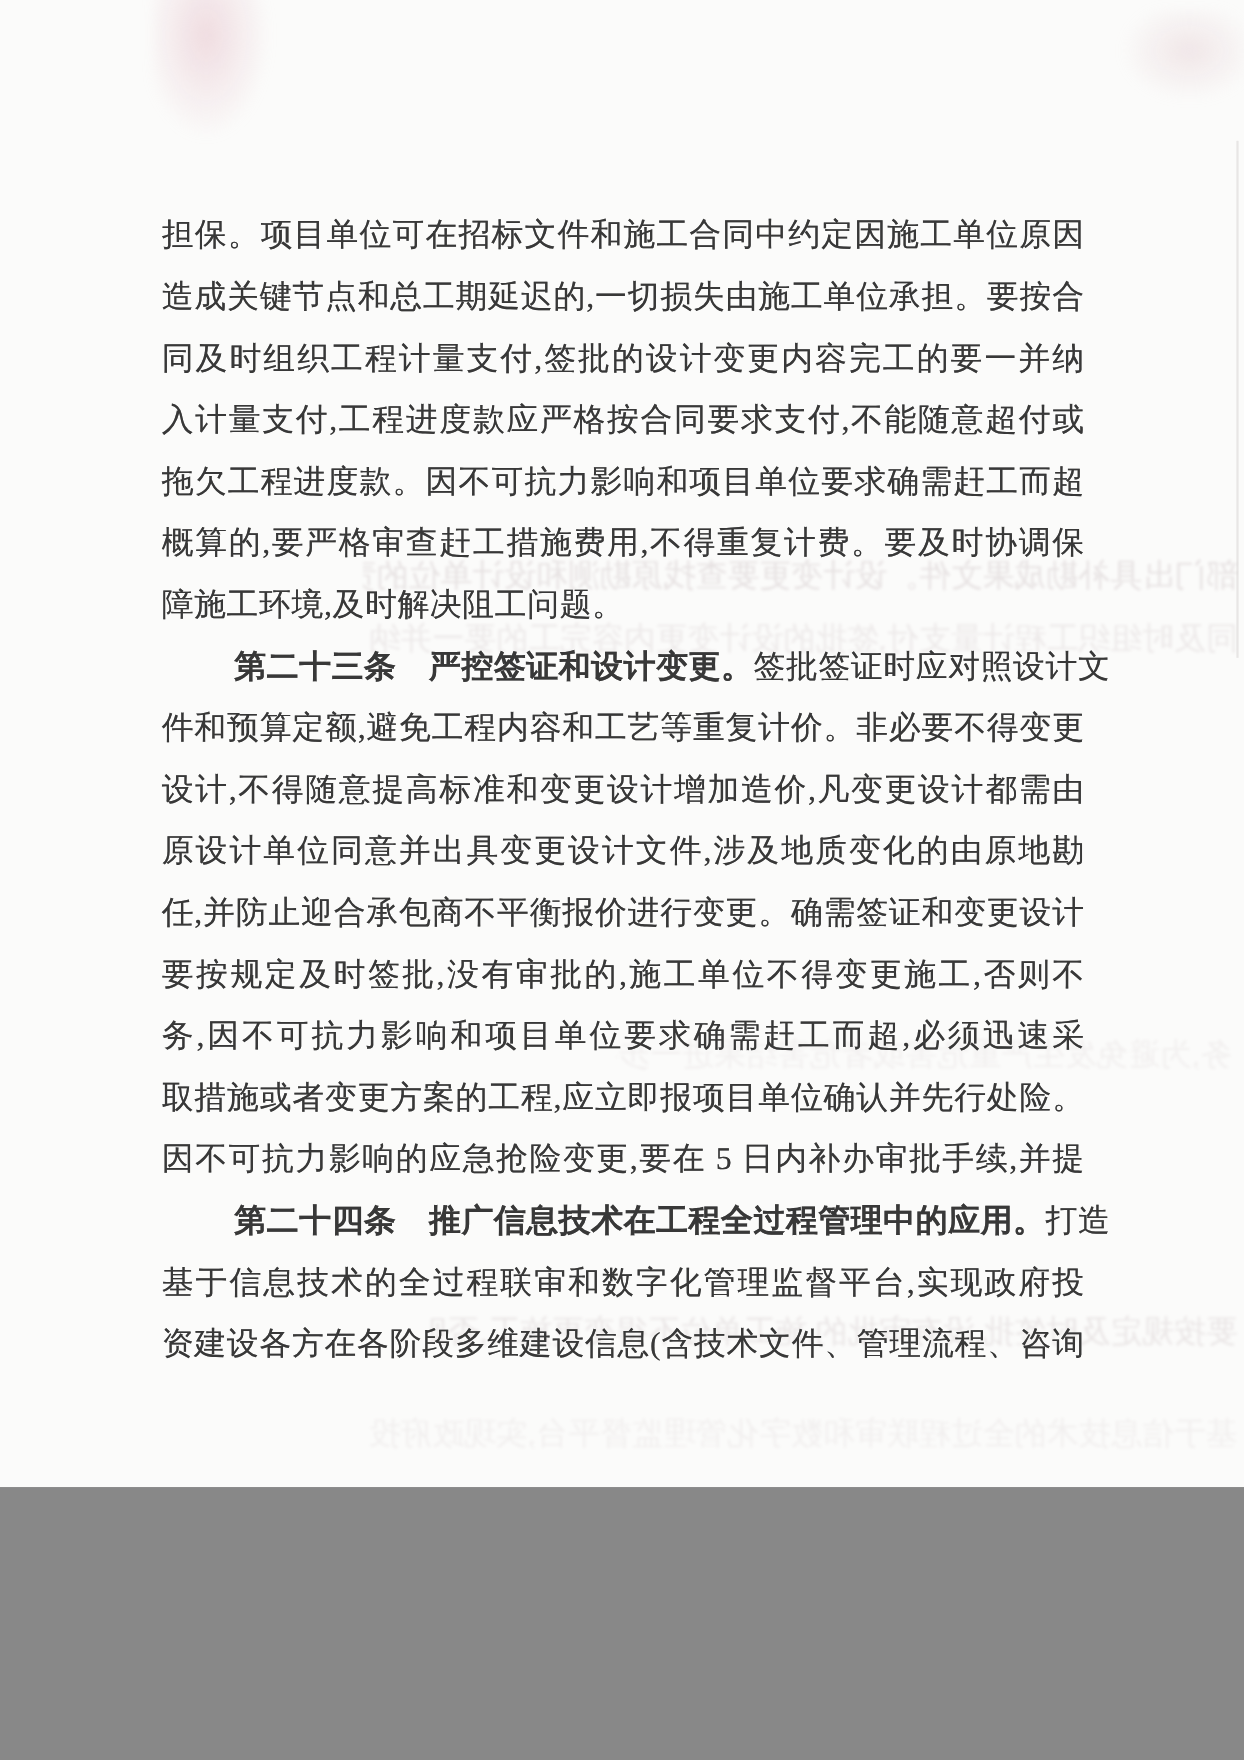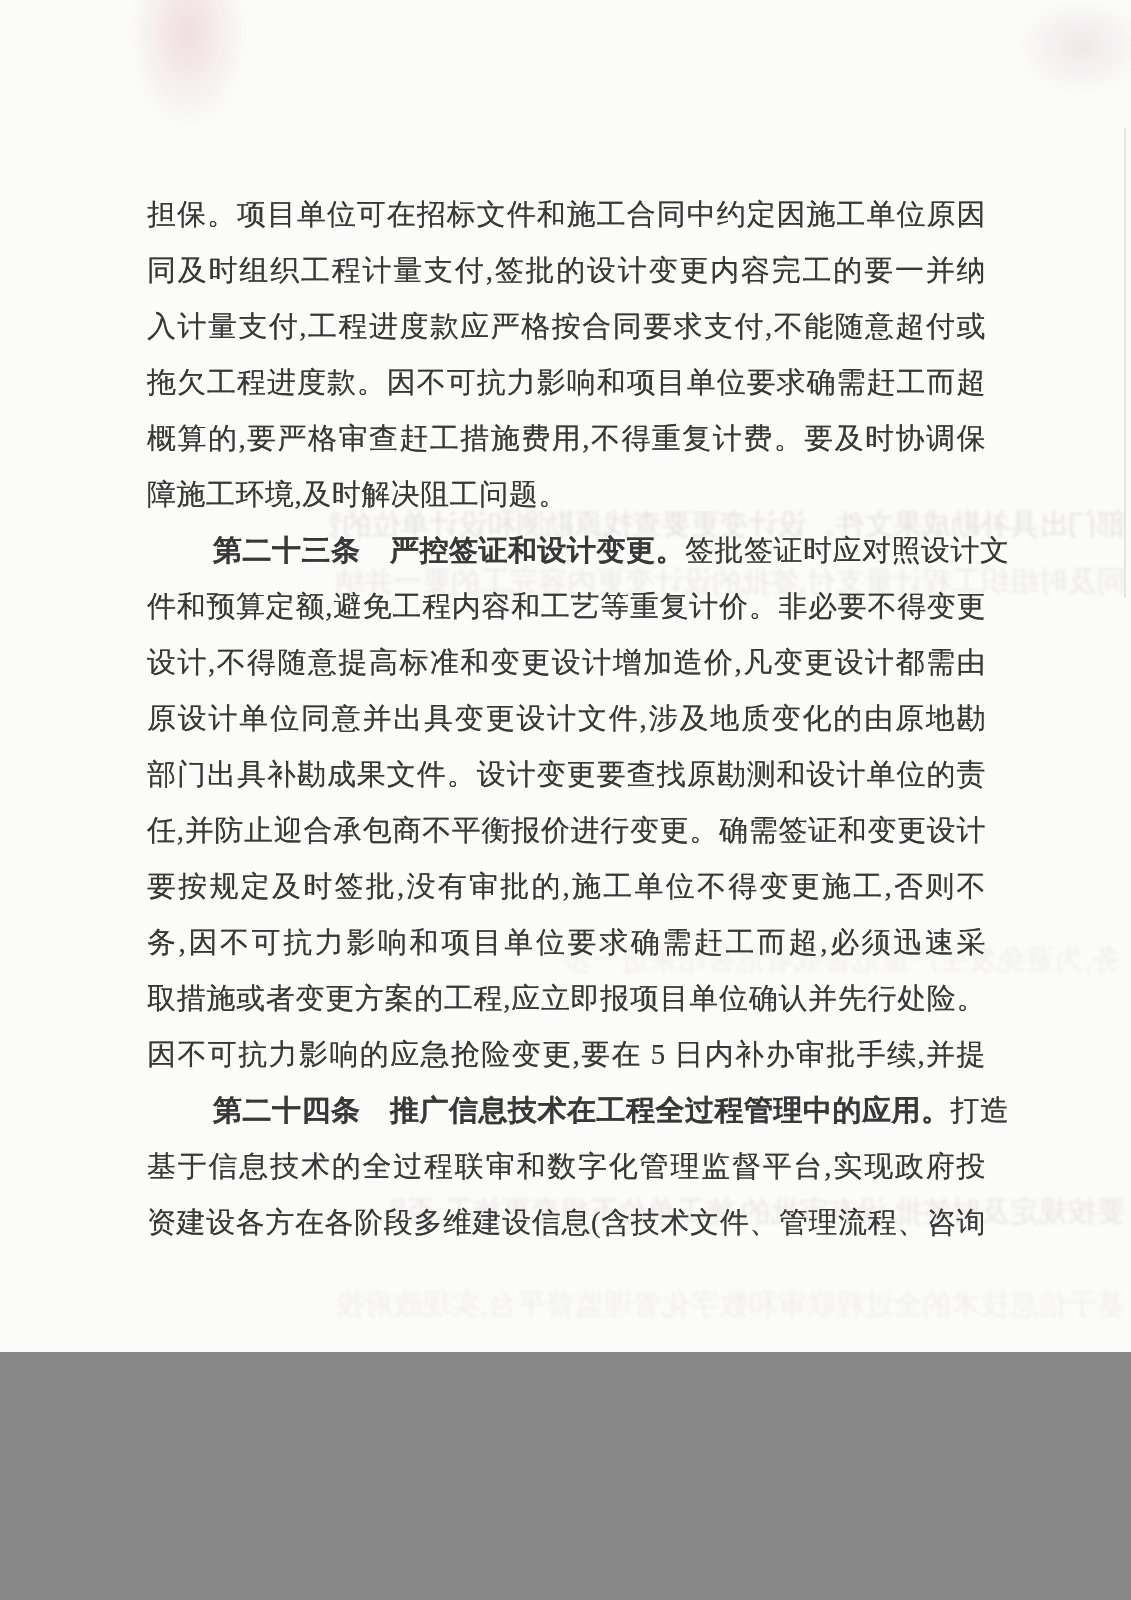--- a/index.html
+++ b/index.html
@@ -121,33 +121,33 @@
   <div class="bottom-streaks"></div>
 
   <div class="ghost ghost-1" aria-hidden="true">部门出具补勘成果文件。设计变更要查找原勘测和设计单位的责</div>
   <div class="ghost ghost-2" aria-hidden="true">同及时组织工程计量支付,签批的设计变更内容完工的要一并纳</div>
   <div class="ghost ghost-3" aria-hidden="true">务,为避免发生严重危害或者危害结果进一步扩大,必须迅速采</div>
   <div class="ghost ghost-4" aria-hidden="true">要按规定及时签批,没有审批的,施工单位不得变更施工,否则不</div>
   <div class="ghost ghost-5" aria-hidden="true">基于信息技术的全过程联审和数字化管理监督平台,实现政府投</div>
 
   <div class="text-block">
     <div class="line">担保。项目单位可在招标文件和施工合同中约定因施工单位原因</div>
+    <div class="line">造成关键节点和总工期延迟的,一切损失由施工单位承担。要按合</div>
     <div class="line">同及时组织工程计量支付,签批的设计变更内容完工的要一并纳</div>
     <div class="line">入计量支付,工程进度款应严格按合同要求支付,不能随意超付或</div>
     <div class="line">拖欠工程进度款。因不可抗力影响和项目单位要求确需赶工而超</div>
     <div class="line">概算的,要严格审查赶工措施费用,不得重复计费。要及时协调保</div>
     <div class="line line--end">障施工环境,及时解决阻工问题。</div>
 
     <div class="line line--indent">
       <span class="heading-bold">第二十三条　严控签证和设计变更。</span><span>签批签证时应对照设计文</span>
     </div>
     <div class="line">件和预算定额,避免工程内容和工艺等重复计价。非必要不得变更</div>
     <div class="line">设计,不得随意提高标准和变更设计增加造价,凡变更设计都需由</div>
     <div class="line">原设计单位同意并出具变更设计文件,涉及地质变化的由原地勘</div>
-    <div class="line">部门出具补勘成果文件。设计变更要查找原勘测和设计单位的责</div>
     <div class="line">任,并防止迎合承包商不平衡报价进行变更。确需签证和变更设计</div>
     <div class="line">要按规定及时签批,没有审批的,施工单位不得变更施工,否则不</div>
     <div class="line">务,因不可抗力影响和项目单位要求确需赶工而超,必须迅速采</div>
     <div class="line">取措施或者变更方案的工程,应立即报项目单位确认并先行处险。</div>
     <div class="line">因不可抗力影响的应急抢险变更,要在 5 日内补办审批手续,并提</div>
 
     <div class="line line--indent">
       <span class="heading-bold">第二十四条　推广信息技术在工程全过程管理中的应用。</span><span>打造</span>
     </div>
     <div class="line">基于信息技术的全过程联审和数字化管理监督平台,实现政府投</div>

